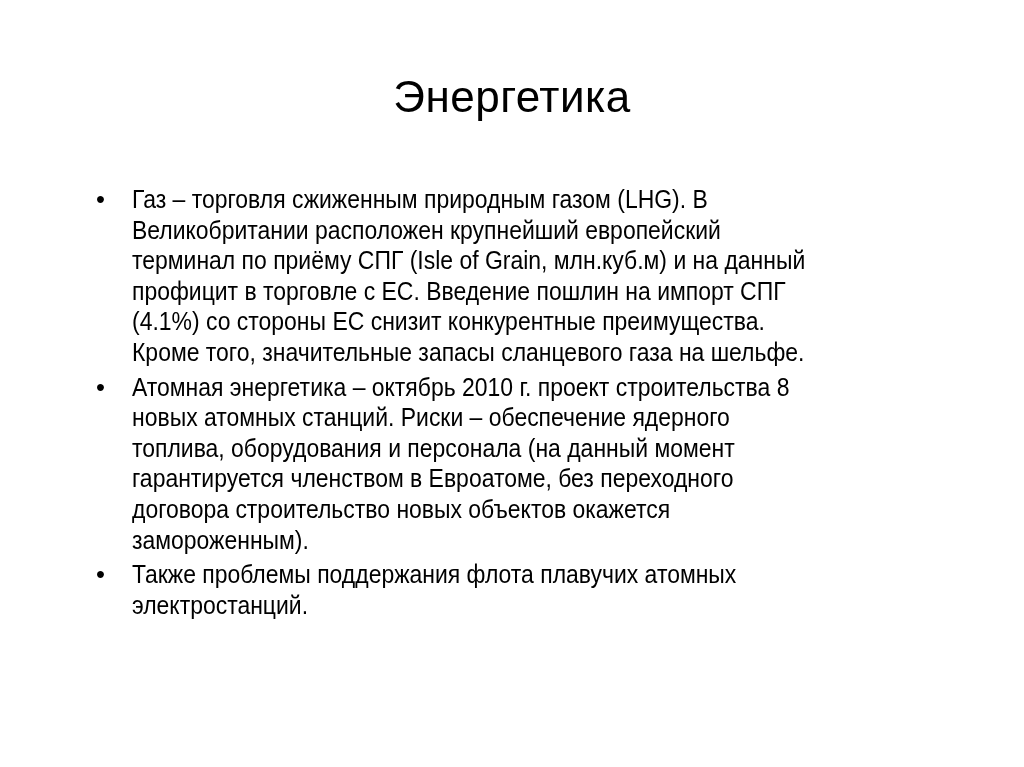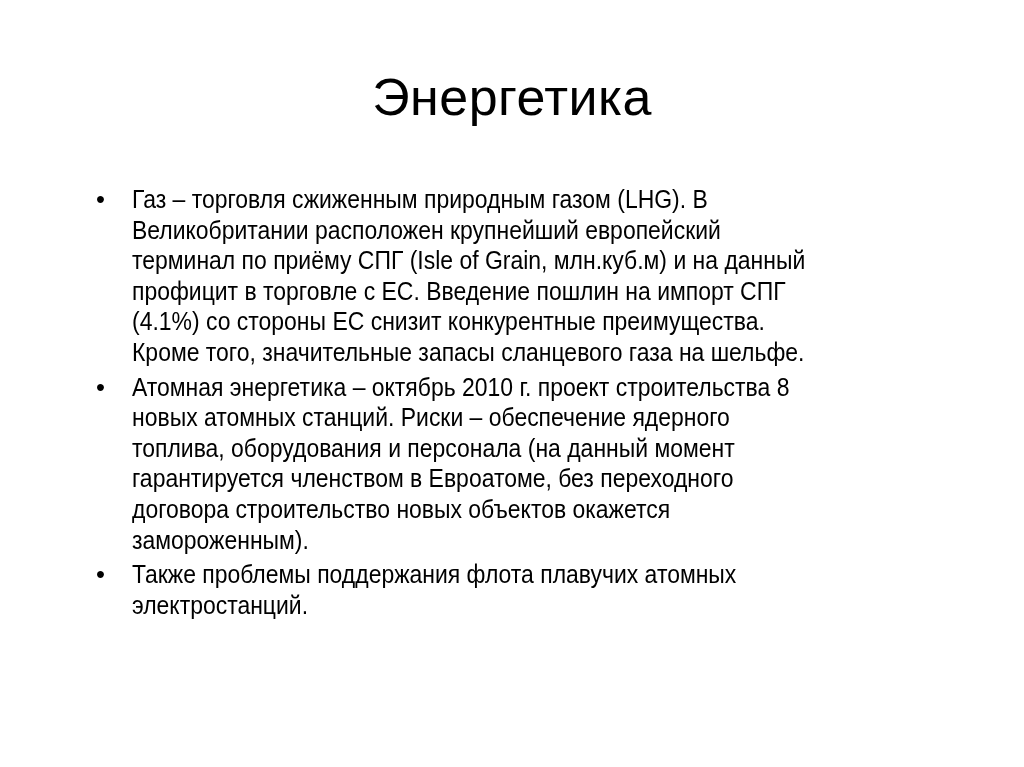--- a/index.html
+++ b/index.html
@@ -1,17 +1,17 @@
 <!DOCTYPE html>
 <html><head>
 <meta charset="utf-8">
 <style>
   html, body { margin:0; padding:0; background:#ffffff; }
   body { width:1024px; height:767px; position:relative; overflow:hidden; font-family:"Liberation Sans", sans-serif; color:#000; }
-  .title { position:absolute; left:0; top:62px; width:1024px; text-align:center; font-size:52px; line-height:70px; letter-spacing:0.5px; }
+  .title { position:absolute; left:0; top:62px; width:1024px; text-align:center; font-size:44px; line-height:70px; letter-spacing:0.5px; }
   .bullets { position:absolute; left:96px; top:184px; width:880px; margin:0; padding:0; list-style:none; }
   .bullet { position:relative; padding-left:36px; font-size:25.5px; line-height:30.6px; margin-bottom:4px; }
   .bullet .dot { position:absolute; left:0; top:0; }
   .bullet .line { display:block; white-space:nowrap; transform:scaleX(0.9); transform-origin:left center; }
 </style>
 </head>
 <body>
 
 <div class="title">Энергетика</div>
 

